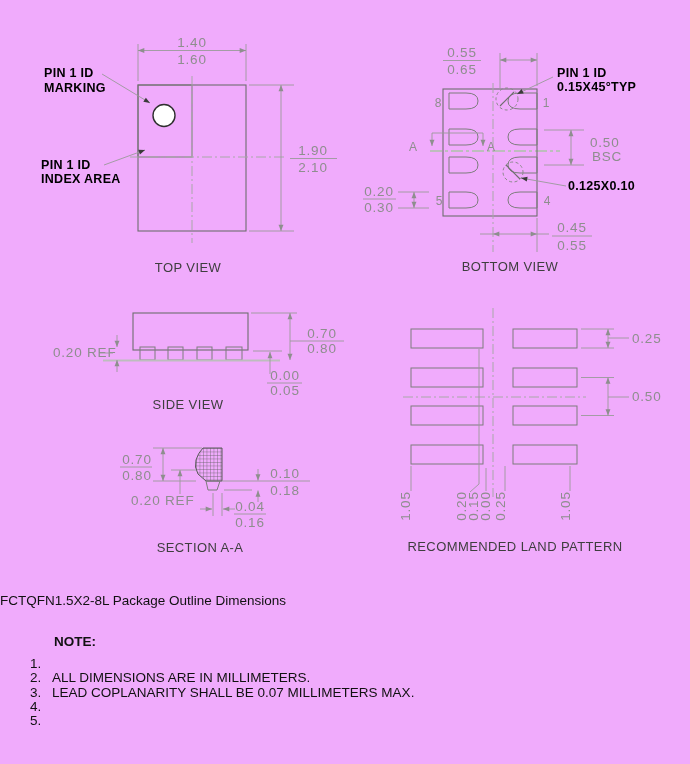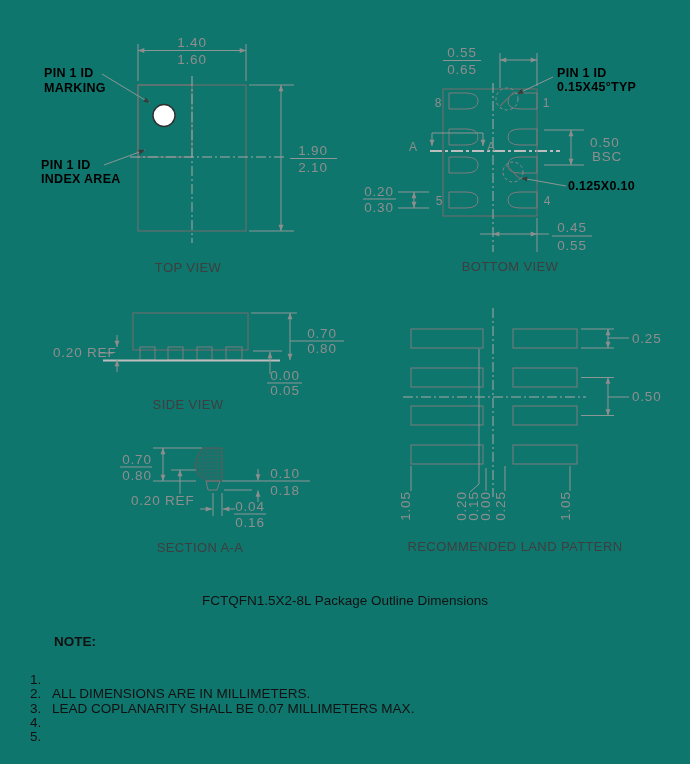--- a/index.html
+++ b/index.html
@@ -1,32 +1,32 @@
 <!DOCTYPE html>
 <html><head>
 <meta charset="utf-8">
 <style>
   html,body{margin:0;padding:0;background:#fff;}
-  .page{position:relative;width:690px;height:764px;background:#0f766e;overflow:hidden;
+  .page{position:relative;width:690px;height:764px;background:#f0abfc;overflow:hidden;
         font-family:"Liberation Sans", sans-serif;}
   svg{position:absolute;top:0;left:0;}
   .dimtxt{font-size:13.5px;fill:#8e8e8e;letter-spacing:0.8px;}
   .pintxt{font-size:12px;fill:#8e8e8e;}
   .boldlbl{font-size:12.5px;font-weight:bold;fill:#000;letter-spacing:0.3px;}
   .cap{font-size:13px;fill:#3e3e3e;letter-spacing:0.4px;}
   .ln{stroke:#6e6e6e;stroke-width:1.1;fill:none;}
   .pad{stroke:#7d7d7d;stroke-width:1;fill:none;}
   .dim{stroke:#9a9a9a;stroke-width:0.9;fill:none;}
   .cl{stroke:#a8a8a8;stroke-width:1;fill:none;stroke-dasharray:10 3 2 3;}
   .clT{stroke:#bdbdbd;stroke-width:2.2;fill:none;stroke-dasharray:12 3 3 3;}
   .dash{stroke:#8a8a8a;stroke-width:1;fill:none;stroke-dasharray:3 2.5;}
-  .title-line{position:absolute;top:593px;left:0;width:690px;text-align:center;
+  .title-line{position:absolute;top:593px;left:0;width:690px;text-align:left;
       font-size:13.5px;color:#111;}
   .notes{position:absolute;left:30px;top:634px;width:620px;color:#111;}
-  .notes .hd{font-size:13.5px;font-weight:bold;margin-bottom:24px;padding-left:24px;}
+  .notes .hd{font-size:13.5px;font-weight:bold;margin-bottom:8px;padding-left:24px;}
   .note-row{display:flex;font-size:13.5px;line-height:14.3px;}
   .note-row .num{width:22px;flex:0 0 22px;}
 </style>
 </head>
 <body>
 
 <div class="page">
 
 <svg width="690" height="580" viewBox="0 0 690 580">
   <defs>

